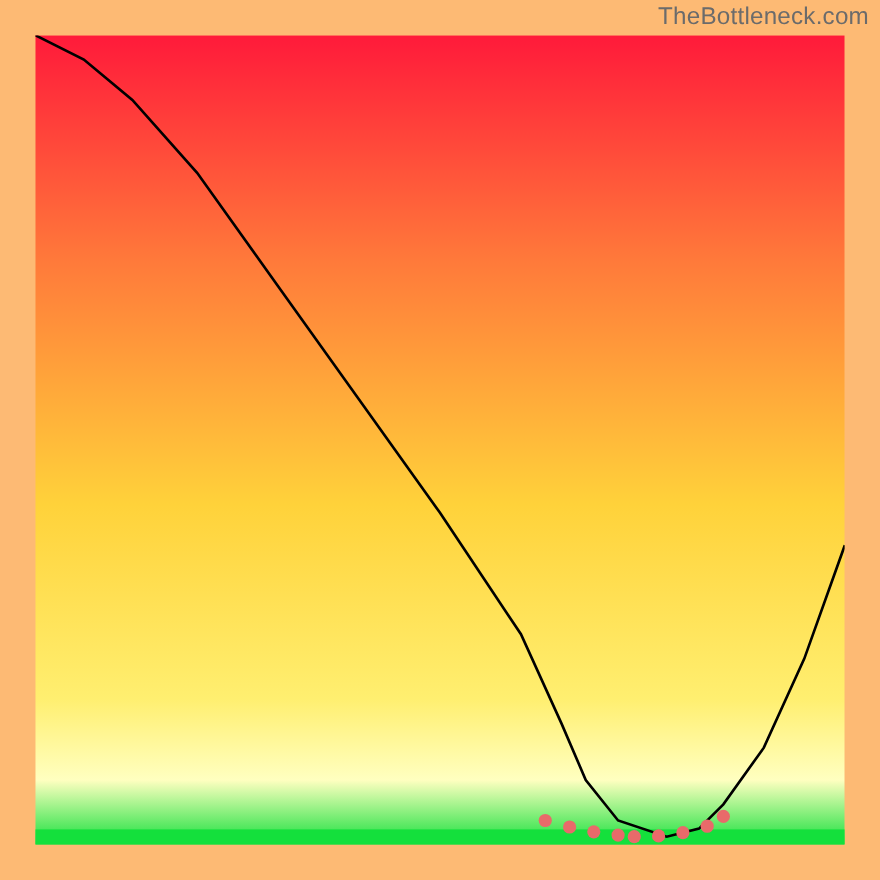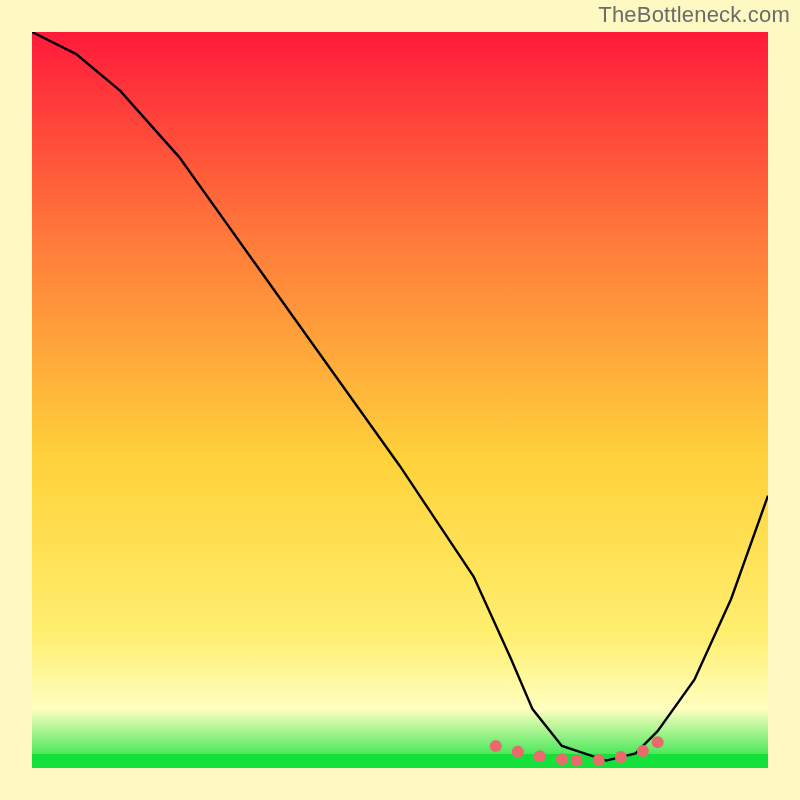--- a/index.html
+++ b/index.html
@@ -7,21 +7,21 @@
     padding: 0;
     width: 800px;
     height: 800px;
     background: #000;
     font-family: Arial, Helvetica, sans-serif;
   }
   .frame {
     position: relative;
     width: 800px;
     height: 800px;
-    background: #fef9c3;
+    background: #fdba74;
   }
   .watermark {
     position: absolute;
     top: 2px;
     right: 10px;
     color: #6b6b6b;
     font-size: 22px;
     font-weight: 500;
     letter-spacing: 0.2px;
   }

